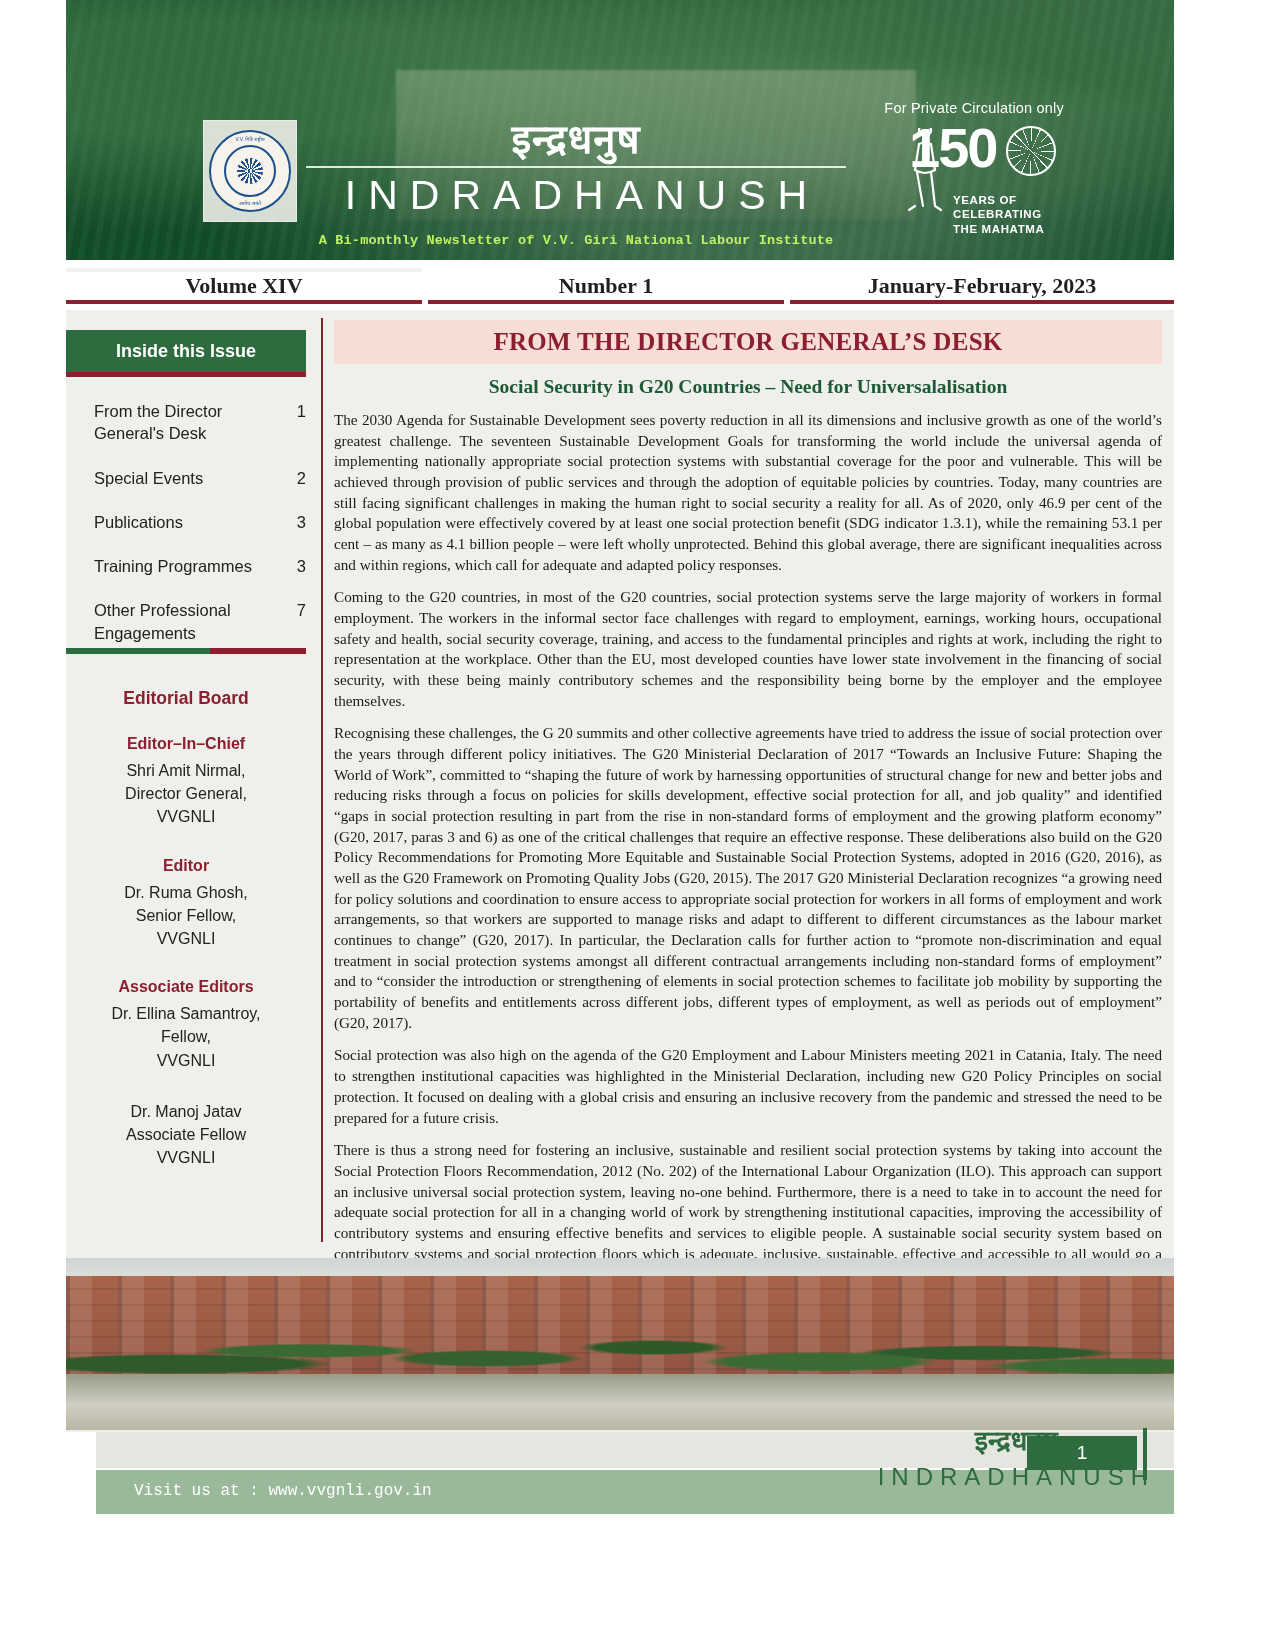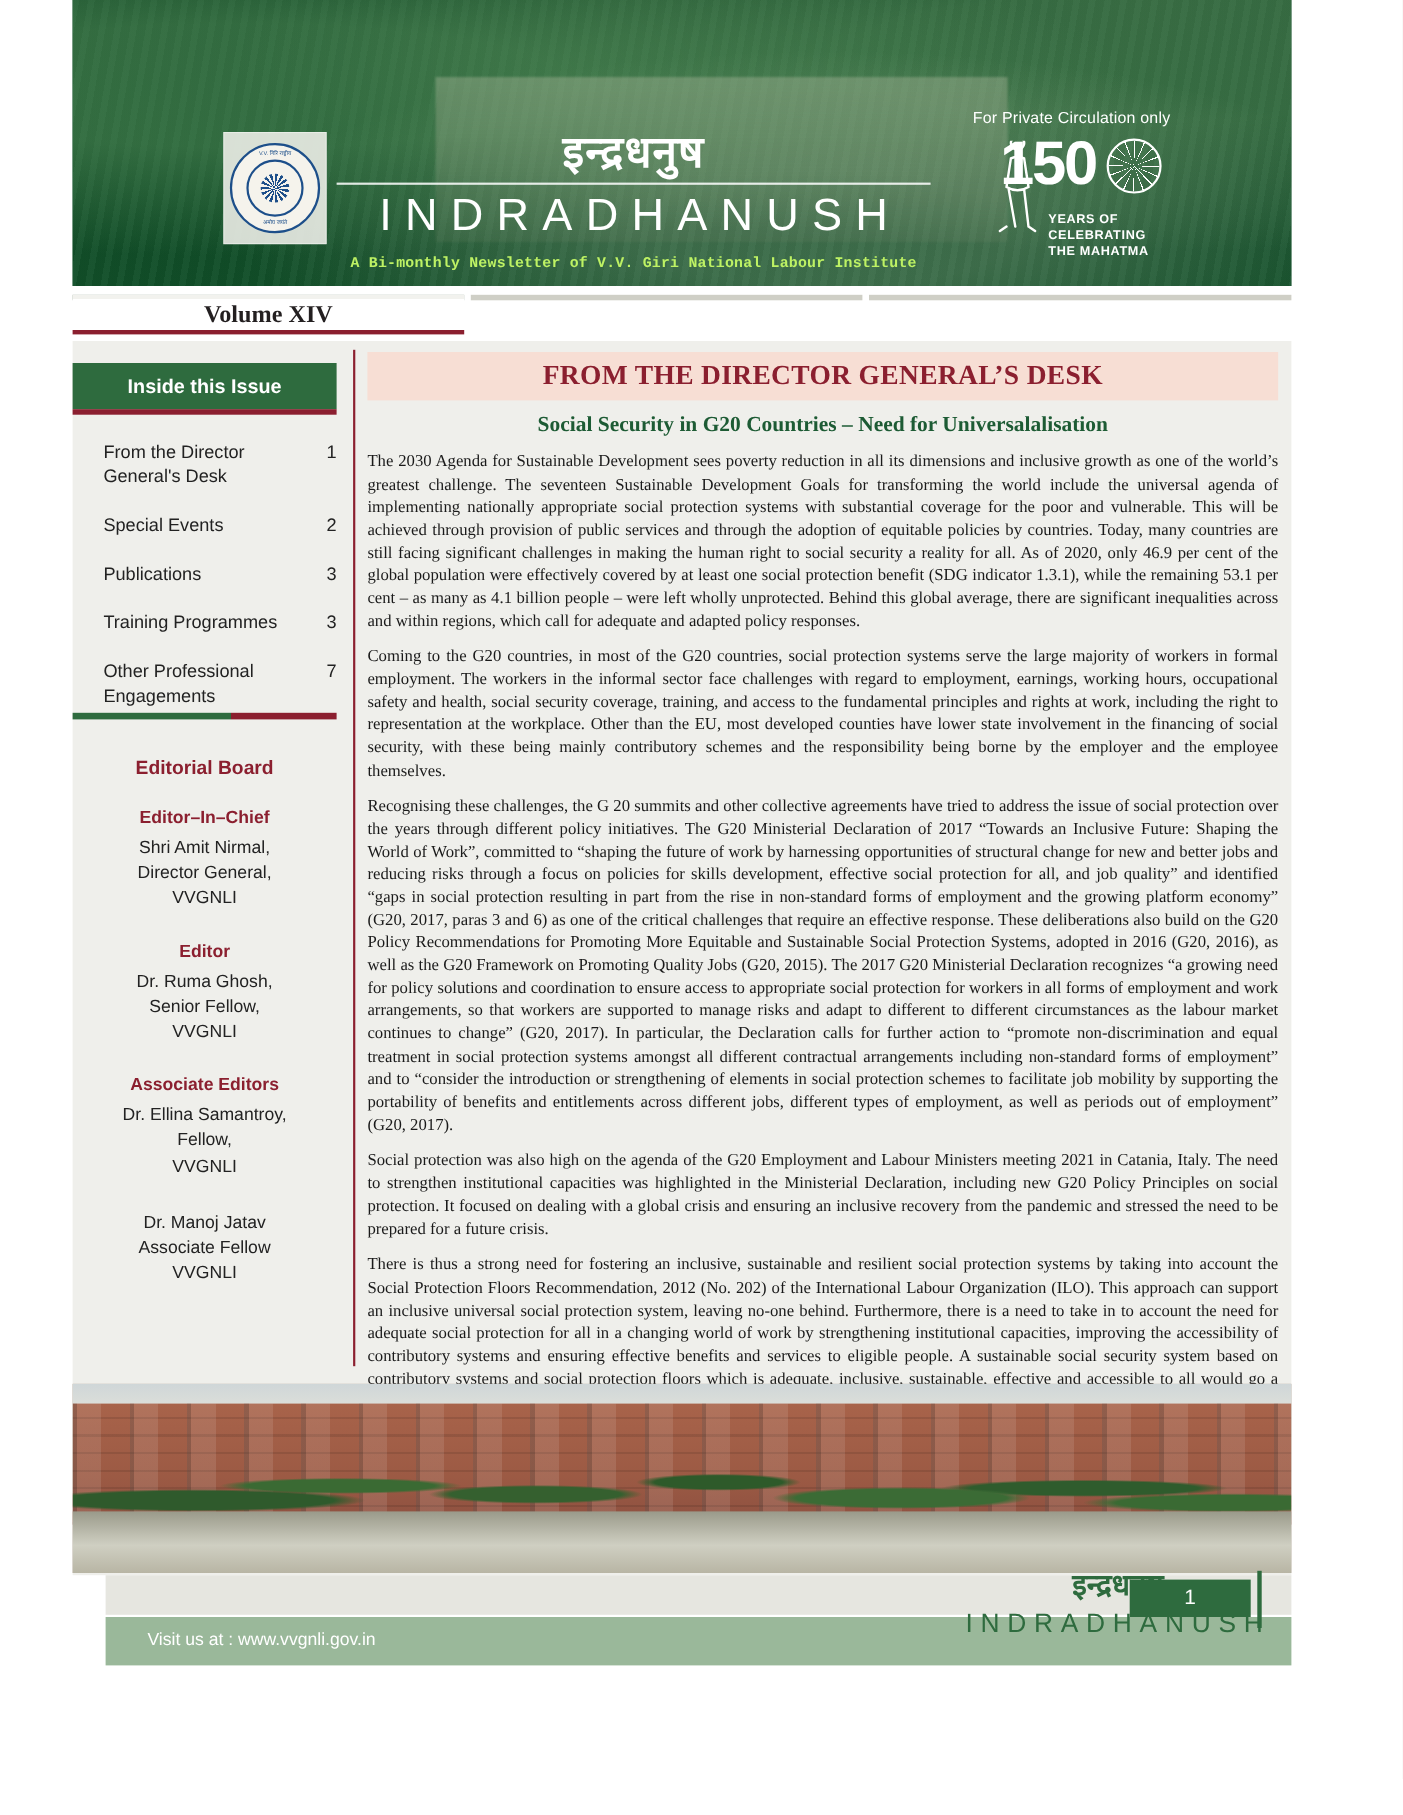--- a/index.html
+++ b/index.html
@@ -403,21 +403,21 @@
   .footer-band {
     position: absolute;
     left: 96px; top: 38px;
     width: 1078px; height: 44px;
     background: #9ab89a;
   }
   .footer-visit {
     position: absolute;
     left: 134px; top: 50px;
     color: #ffffff;
-    font-family: Liberation Sans, sans-serif;
+    font-family: Liberation Mono, monospace;
     font-size: 16px;
   }
   .footer-brand {
     position: absolute;
     right: 120px; top: -4px;
     text-align: center;
     color: #2e6b3e;
   }
   .footer-hindi {
     font-family: "Liberation Sans", sans-serif;
@@ -493,20 +493,22 @@
         <div>THE MAHATMA</div>
       </div>
     </div>
   </div>
 
   <div class="volbar">
     <div class="topline t1"></div>
     <div class="topline t2"></div>
     <div class="topline t3"></div>
     <div class="cell c1">Volume XIV</div>
+    <div class="cell c2">Number 1</div>
+    <div class="cell c3">January-February, 2023</div>
   </div>
 
   <div class="content">
 
     <div class="sidebar">
       <div class="inside-header">Inside this Issue</div>
 
       <div class="toc">
         <div class="toc-item">
           <span class="label">From the Director General's Desk</span>

